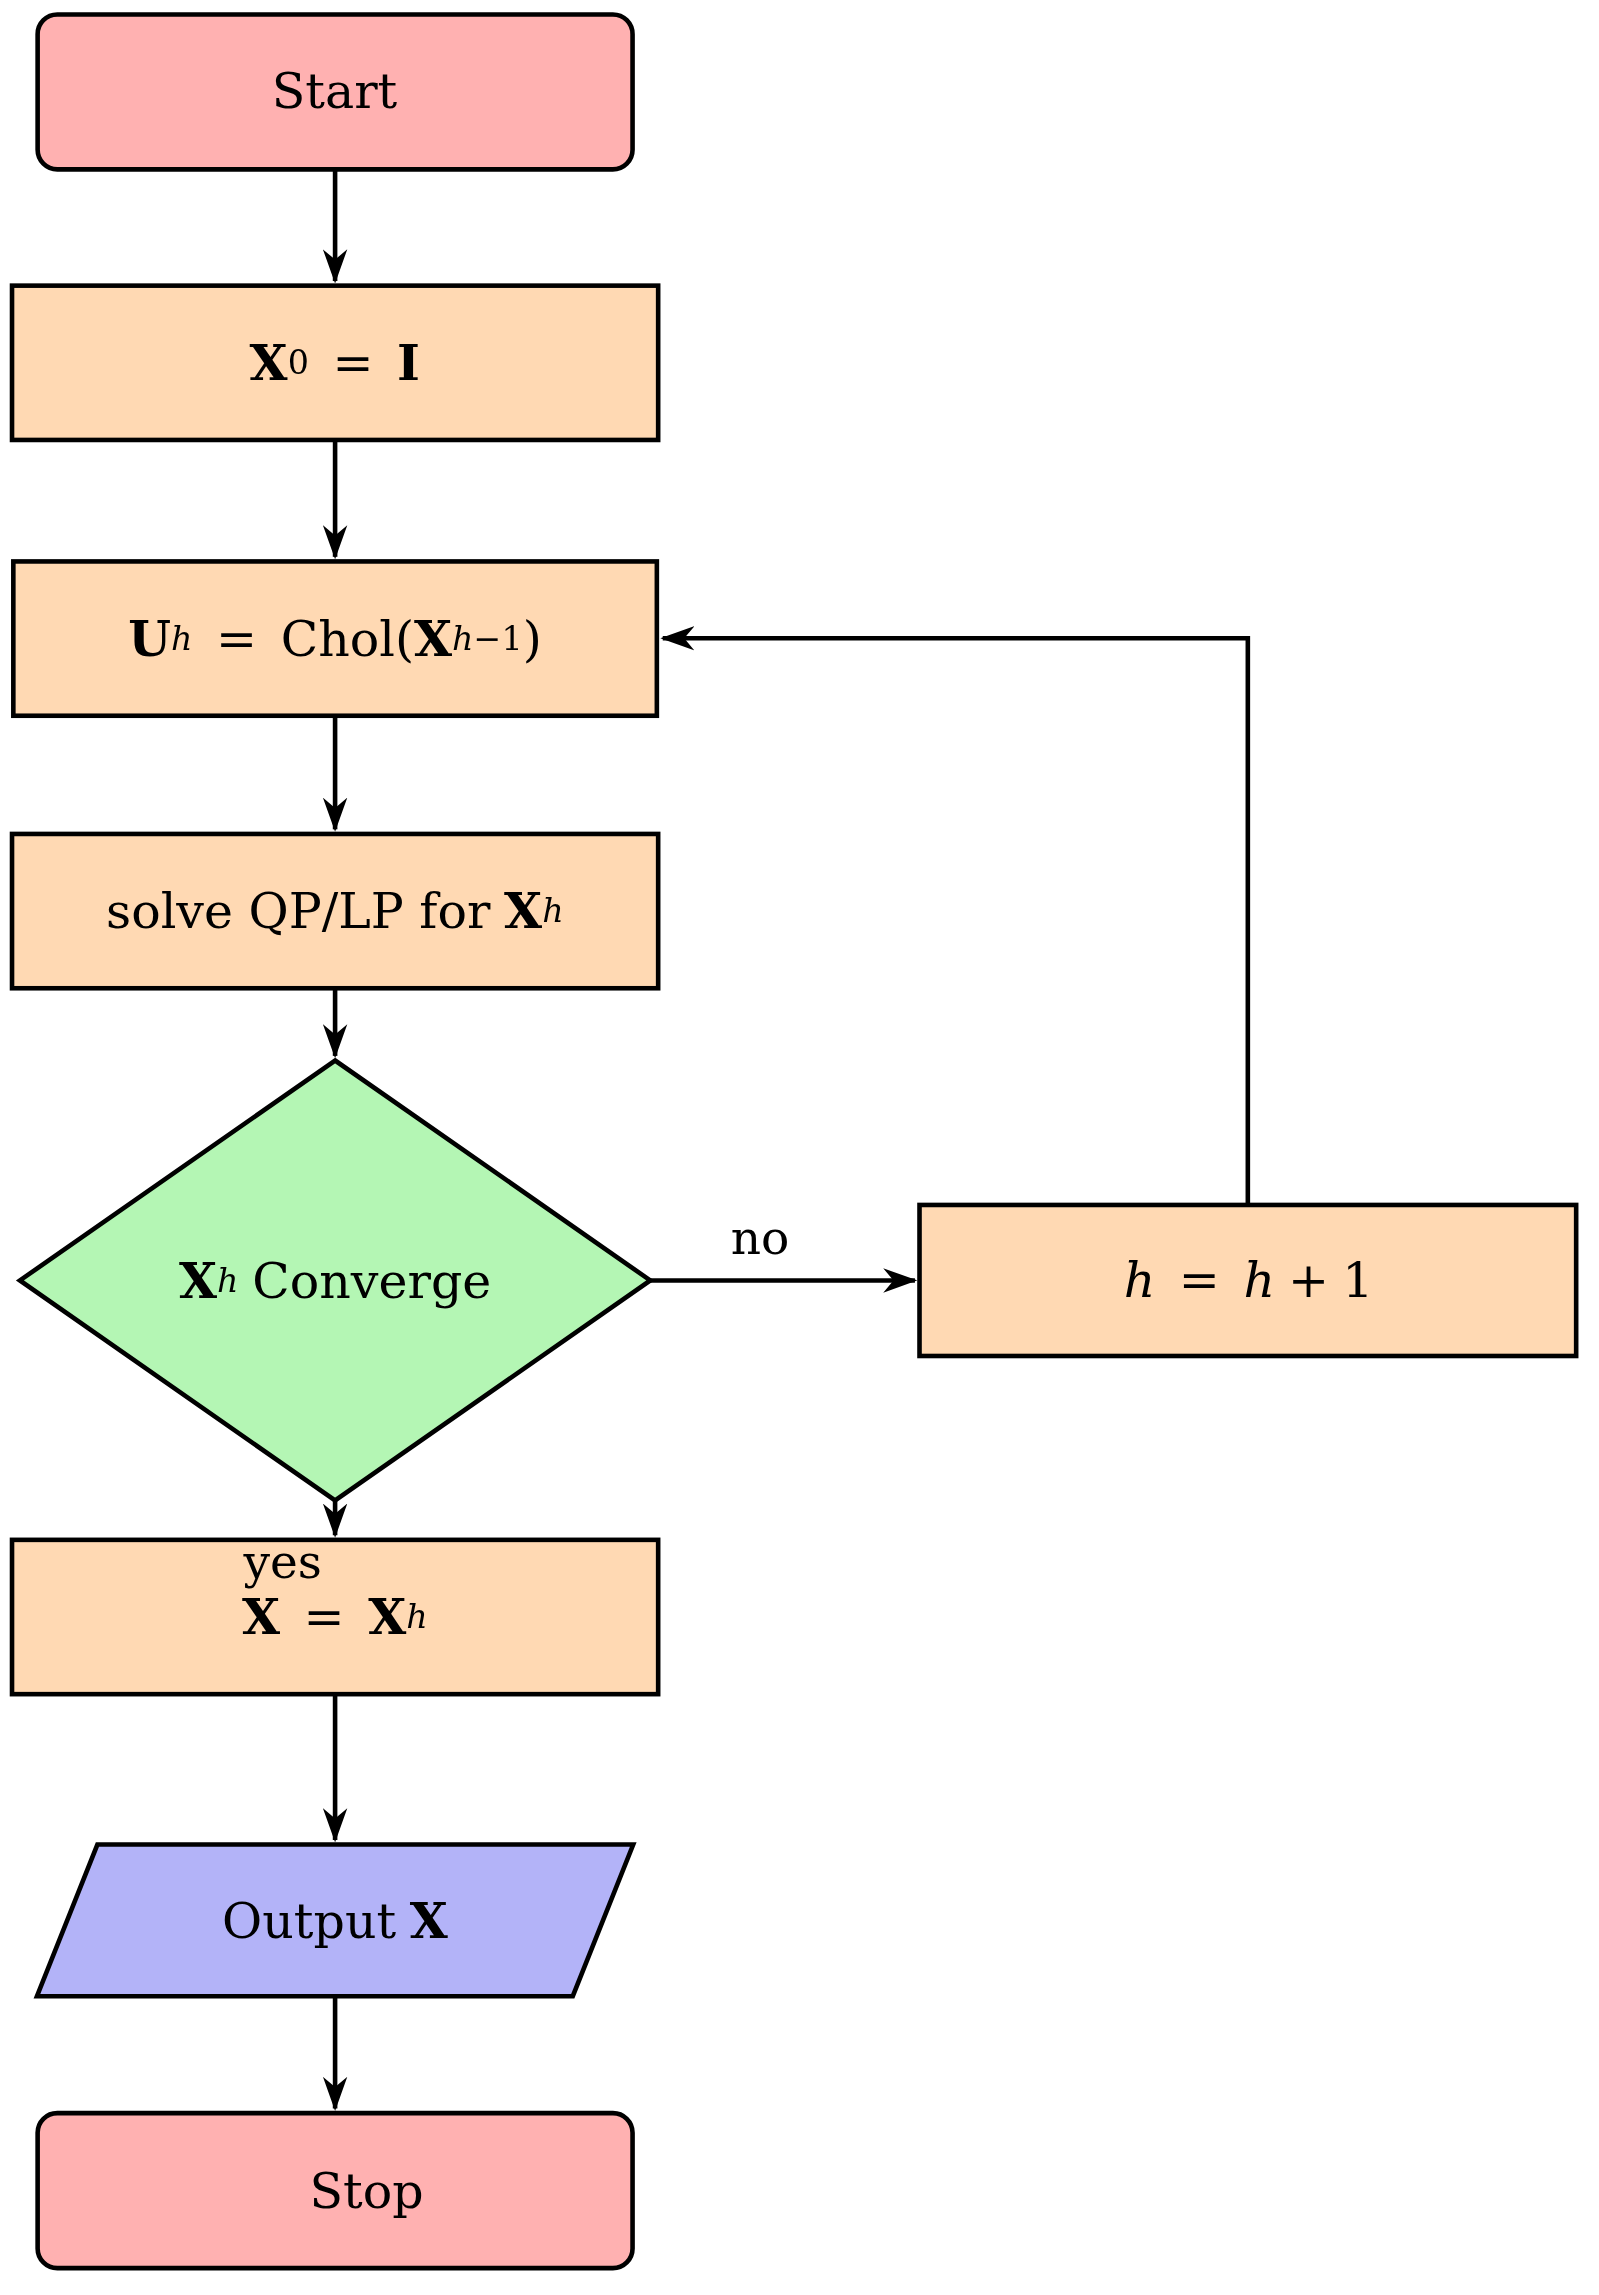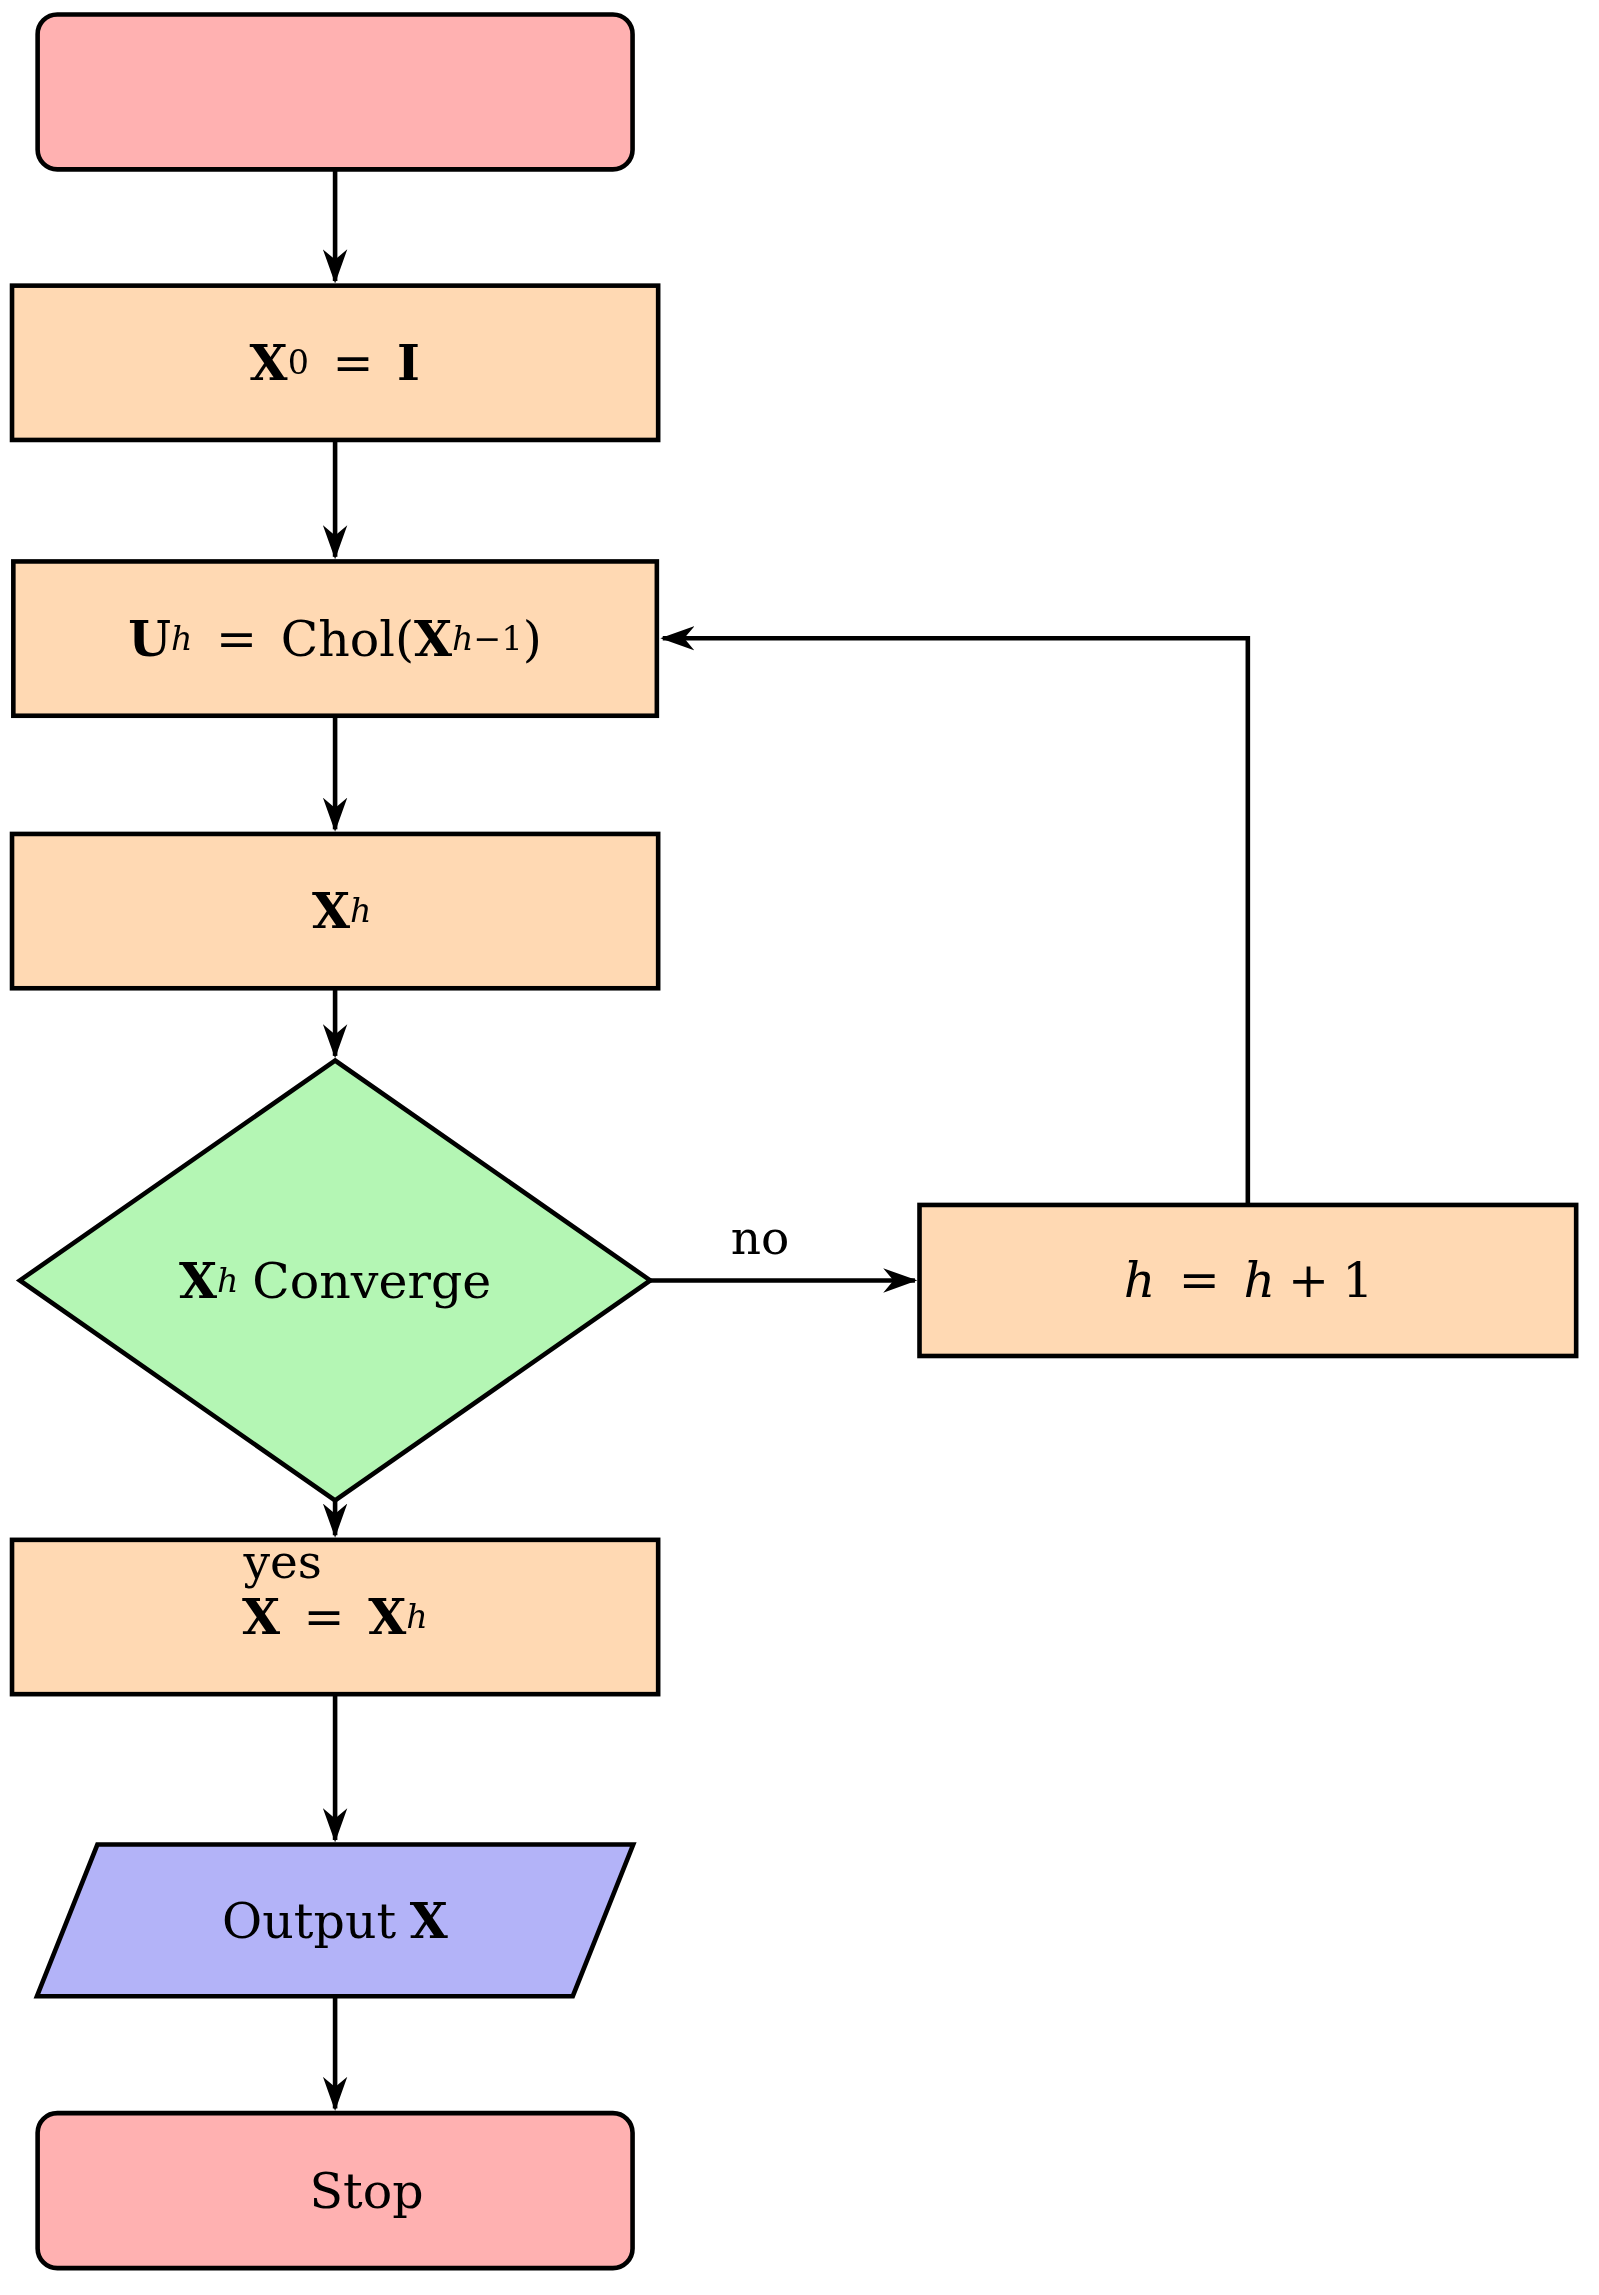--- a/index.html
+++ b/index.html
@@ -68,31 +68,34 @@
       <rect x="20" y="855" width="980" height="235" fill="#ffd9b3"></rect>
       <rect x="18" y="1270" width="984" height="235" fill="#ffd9b3"></rect>
       <polygon points="510,1615 990,1950 510,2285 30,1950" fill="#b4f6b4"></polygon>
       <rect x="1400" y="1835" width="1000" height="230" fill="#ffd9b3"></rect>
       <rect x="18" y="2345" width="984" height="235" fill="#ffd9b3"></rect>
       <polygon points="148,2809 964,2809 872,3040 56,3040" fill="#b3b3f8"></polygon>
       <rect x="57" y="3218" width="906" height="236" rx="30" fill="#ffb1b1"></rect>
     </g>
   </svg>
 
+  <div id="lbl-start" class="nlabel">
+    <span>Start</span>
+  </div>
 
   <div id="lbl-init" class="nlabel">
     <span class="mb">X</span><span class="sub">0</span><span class="sp">=</span><span class="mb">I</span>
   </div>
 
   <div id="lbl-chol" class="nlabel">
     <span class="mb">U</span><span class="sub mi">h</span><span class="sp">=</span><span>Chol(</span><span class="mb">X</span><span class="sub"><span class="mi">h</span><span>−1</span></span><span>)</span>
   </div>
 
   <div id="lbl-solve" class="nlabel">
-    <span class="mb gap">X</span><span class="sub mi">h</span>
+    <span>solve QP/LP for</span><span class="mb gap">X</span><span class="sub mi">h</span>
   </div>
 
   <div id="lbl-decide" class="nlabel">
     <span class="mb">X</span><span class="sub mi">h</span><span class="gap">Converge</span>
   </div>
 
   <div id="lbl-inc" class="nlabel">
     <span class="mi">h</span><span class="sp">=</span><span class="mi">h</span><span class="spp">+</span><span>1</span>
   </div>
 

